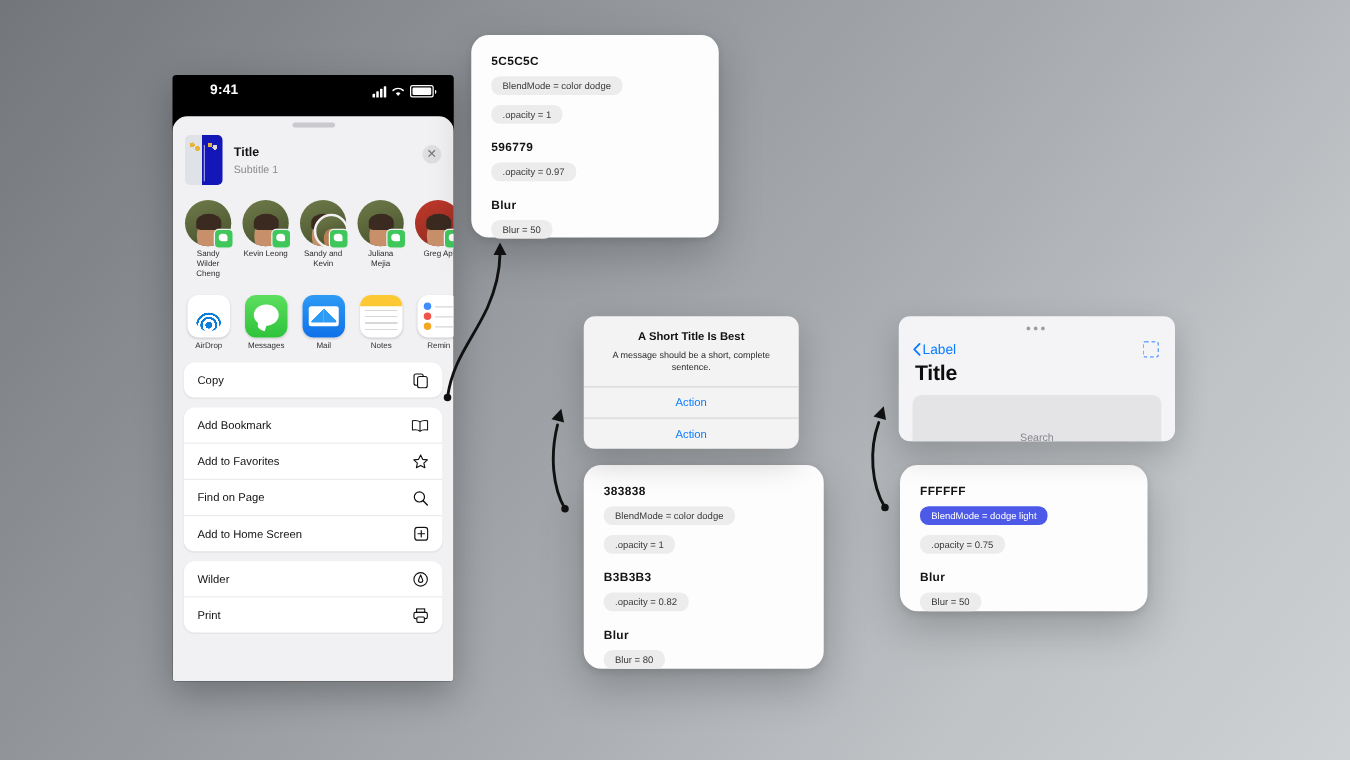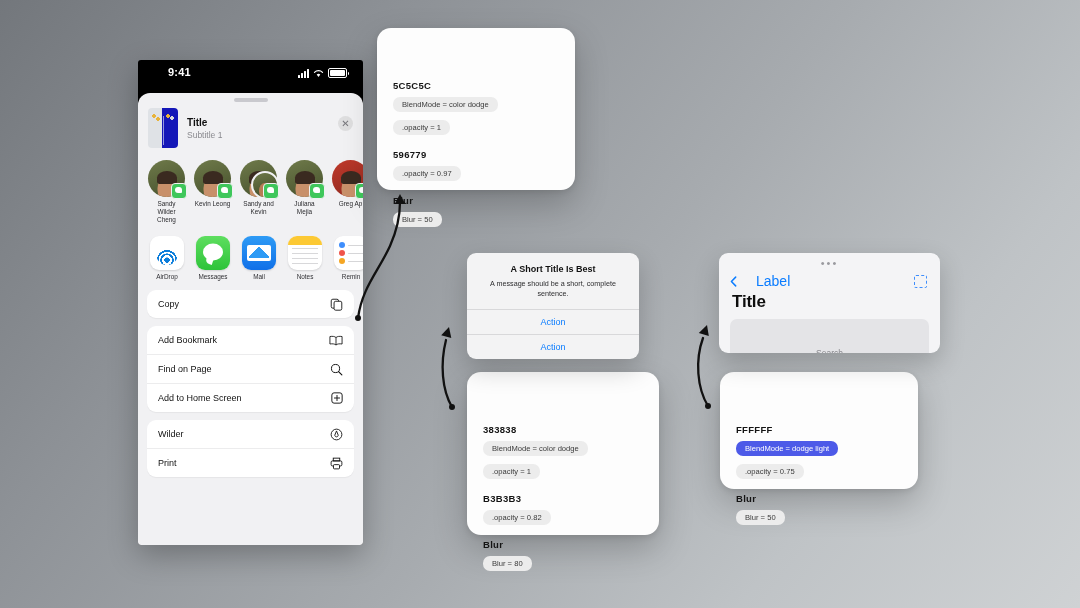--- a/index.html
+++ b/index.html
@@ -109,42 +109,42 @@
   .row svg{display:block;}
 
   
   .card{
     position:absolute;background:#fdfdfd;border-radius:14px;
     box-shadow:0 14px 34px rgba(0,0,0,.22), 0 2px 6px rgba(0,0,0,.10);
   }
   .card-a{left:377px;top:28px;width:198px;height:162px;}
   .card-b{left:467px;top:372px;width:192px;height:163px;}
   .card-c{left:720px;top:372px;width:198px;height:117px;}
-  .card-inner{padding:16px 16px 0 16px;margin-top:36px;}
+  .card-inner{padding:16px 16px 0 16px;}
   .hexlabel{font-size:9.5px;font-weight:700;color:#141414;letter-spacing:.3px;margin:0 0 6px 0;}
   .hexlabel.sp{margin-top:14px;}
   .pills{display:flex;gap:8px;flex-wrap:wrap;}
   .pill{background:#ececec;border-radius:7px;padding:3px 9px;font-size:7.6px;color:#3a3a3a;white-space:nowrap;}
   .pill.hl{background:#4d5ae8;color:#fff;}
 
   
   .alert{position:absolute;left:467px;top:253px;width:172px;border-radius:9px;
     background:#f3f3f4;overflow:hidden;box-shadow:0 10px 26px rgba(0,0,0,.20);}
   .alert-body{padding:10px 12px 11px 12px;text-align:center;}
   .alert-title{font-size:9px;font-weight:700;color:#111;line-height:13px;}
   .alert-msg{font-size:7.2px;color:#2c2c2e;line-height:9.6px;margin-top:3px;}
   .alert-act{border-top:.6px solid #d8d8da;height:24px;line-height:24px;text-align:center;
     font-size:9px;color:#0a7cff;}
 
   
   .navcard{position:absolute;left:719px;top:253px;width:221px;height:100px;border-radius:9px;
     background:#f4f4f6;box-shadow:0 10px 26px rgba(0,0,0,.20);overflow:hidden;}
   .dots{text-align:center;color:#9a9a9f;font-size:11px;letter-spacing:2px;line-height:12px;padding-top:4px;}
   .navbar{display:flex;align-items:center;justify-content:space-between;padding:4px 13px 0 11px;}
-  .backlink{display:flex;align-items:center;gap:19px;color:#0a7cff;font-size:14px;}
+  .backlink{display:flex;align-items:center;gap:1px;color:#0a7cff;font-size:11px;}
   .dashbox{width:11px;height:11px;border:1.4px dashed #3f8efc;border-radius:2px;}
   .navtitle{font-size:17px;font-weight:700;color:#0d0d0d;padding:3px 13px 0 13px;letter-spacing:-.2px;}
   .searchbar{margin:7px 11px 0 11px;height:21px;border-radius:7px;background:#e4e4e7;
     display:flex;align-items:center;padding:12px 7px;gap:17px;flex-direction:column;}
   .sph{font-size:8.5px;color:#87878c;flex:1;}
 
   svg.arrow{position:absolute;overflow:visible;}
 </style>
 </head>
 <body>
@@ -263,20 +263,26 @@
           </svg>
         </div>
       </div>
 
       <div class="group">
         <div class="row">
           <span>Add Bookmark</span>
           <svg width="14" height="11" viewBox="0 0 18 14">
             <path d="M9 3.2C7.3 1.6 4.5 1.4 1.2 1.9v9.6c3.3-.5 6.1-.3 7.8 1.3 1.7-1.6 4.5-1.8 7.8-1.3V1.9C13.5 1.4 10.7 1.6 9 3.2z" fill="none" stroke="#111" stroke-width="1.1" stroke-linejoin="round"></path>
             <path d="M9 3.2v9.6" stroke="#111" stroke-width="1.1"></path>
+          </svg>
+        </div>
+        <div class="row">
+          <span>Add to Favorites</span>
+          <svg width="13" height="13" viewBox="0 0 16 16">
+            <path d="M8 1.2l2 4.3 4.7.5-3.5 3.2 1 4.6L8 11.5l-4.2 2.3 1-4.6L1.3 6l4.7-.5z" fill="none" stroke="#111" stroke-width="1.1" stroke-linejoin="round"></path>
           </svg>
         </div>
         <div class="row">
           <span>Find on Page</span>
           <svg width="13" height="13" viewBox="0 0 16 16">
             <circle cx="6.8" cy="6.8" r="5" fill="none" stroke="#111" stroke-width="1.2"></circle>
             <path d="M10.5 10.6L14.6 14.7" stroke="#111" stroke-width="1.4" stroke-linecap="round"></path>
           </svg>
         </div>
         <div class="row">

